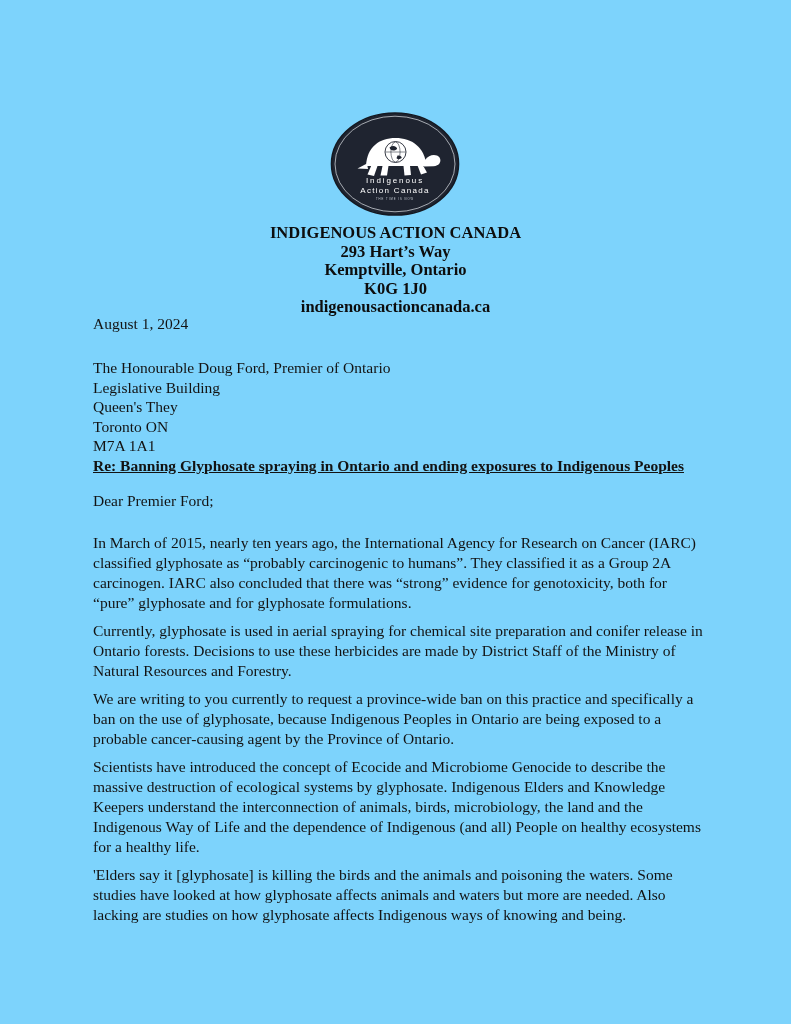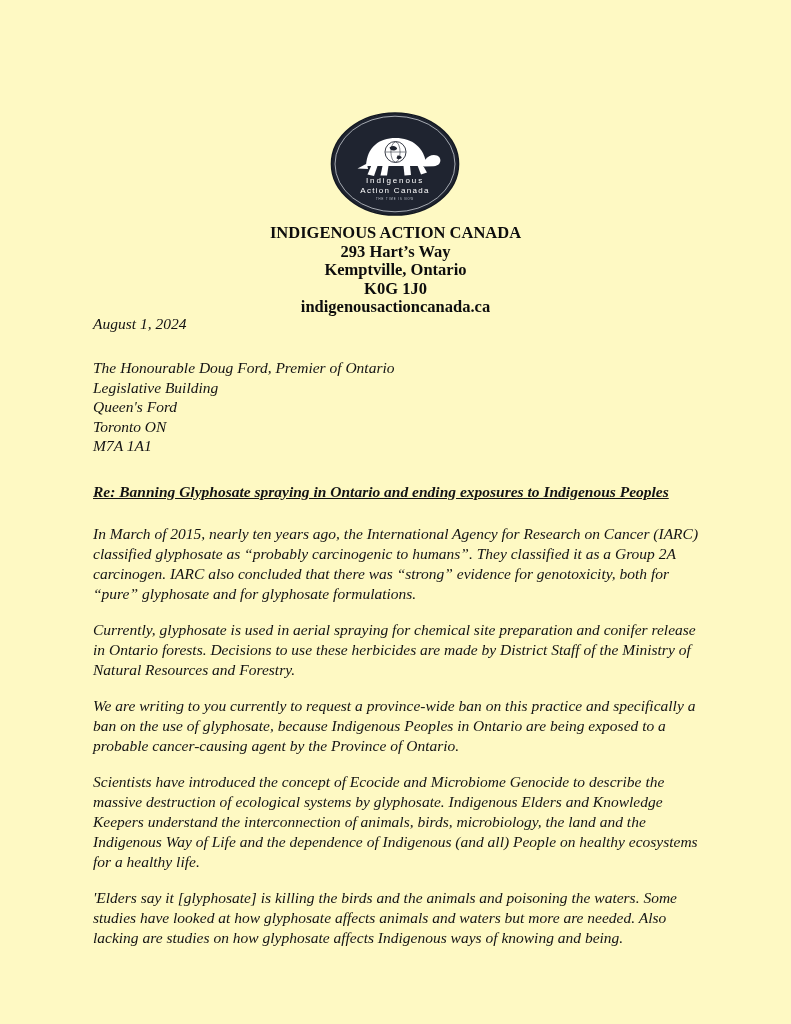--- a/index.html
+++ b/index.html
@@ -7,51 +7,49 @@
   body {
     width: 791px; height: 1024px;
     font-family: "Liberation Serif", serif;
     color: #131313;
     position: relative;
     overflow: hidden;
   }
   .page {
     position: absolute; top: 0; left: 0;
     width: 791px; height: 1024px;
-    background: #fef9c3;
+    background: #7dd3fc;
   }
   .logo-wrap {
     position: absolute; top: 112px; left: 330px;
     width: 130px; height: 104px;
   }
   .logo-wrap svg { display: block; width: 100%; height: 100%; }
   .letterhead {
     position: absolute; top: 224px; left: 0; width: 791px;
     text-align: center;
     font-weight: bold;
     font-size: 16.5px;
     line-height: 18.5px;
     color: #0d0d0d;
   }
   .content {
     position: absolute; top: 314px; left: 93px;
     width: 612px;
     font-size: 15.5px;
     line-height: 20px;
-    font-style: italic;
   }
   .date-line { line-height: 20px; }
   .recipient-block { margin-top: 24px; line-height: 19.5px; }
   .subject-line {
-    margin-top: 26px;
     font-weight: bold;
     text-decoration: underline;
   }
   .salutation { margin-top: 15px; }
-  .paragraphs p { margin-top: 16px; }
+  .paragraphs p { margin-top: 8px; }
   .paragraphs p:first-child { margin-top: 22px; }
 </style>
 </head>
 <body>
 
 <div class="page">
 
   <div class="logo-wrap">
     <svg viewBox="0 0 130 104">
 
@@ -93,27 +91,28 @@
     <div>K0G 1J0</div>
     <div>indigenousactioncanada.ca</div>
   </div>
 
   <div class="content">
     <div class="date-line">August 1, 2024</div>
 
     <div class="recipient-block">
       <div>The Honourable Doug Ford, Premier of Ontario</div>
       <div>Legislative Building</div>
-      <div>Queen's Ford</div>
+      <div>Queen's They</div>
       <div>Toronto ON</div>
       <div>M7A 1A1</div>
     </div>
 
     <div class="subject-line">Re: Banning Glyphosate spraying in Ontario and ending exposures to Indigenous Peoples</div>
 
+    <div class="salutation">Dear Premier Ford;</div>
 
     <div class="paragraphs">
       <p>In March of 2015, nearly ten years ago, the International Agency for Research on Cancer (IARC) classified glyphosate as “probably carcinogenic to humans”.  They classified it as a Group 2A carcinogen. IARC also concluded that there was “strong” evidence for genotoxicity, both for “pure” glyphosate and for glyphosate formulations.</p>
       <p>Currently, glyphosate is used in aerial spraying for chemical site preparation and conifer release in Ontario forests.  Decisions to use these herbicides are made by District Staff of the Ministry of Natural Resources and Forestry.</p>
       <p>We are writing to you currently to request a province-wide ban on this practice and specifically a ban on the use of glyphosate, because Indigenous Peoples in Ontario are being exposed to a probable cancer-causing agent by the Province of Ontario.</p>
       <p>Scientists have introduced the concept of Ecocide and Microbiome Genocide to describe the massive destruction of ecological systems by glyphosate. Indigenous Elders and Knowledge Keepers understand the interconnection of animals, birds, microbiology, the land and the Indigenous Way of Life and the dependence of Indigenous (and all) People on healthy ecosystems for a healthy life.</p>
       <p>'Elders say it [glyphosate] is killing the birds and the animals and poisoning the waters. Some studies have looked at how glyphosate affects animals and waters but more are needed. Also lacking are studies on how glyphosate affects Indigenous ways of knowing and being.</p>
     </div>
   </div>
 

